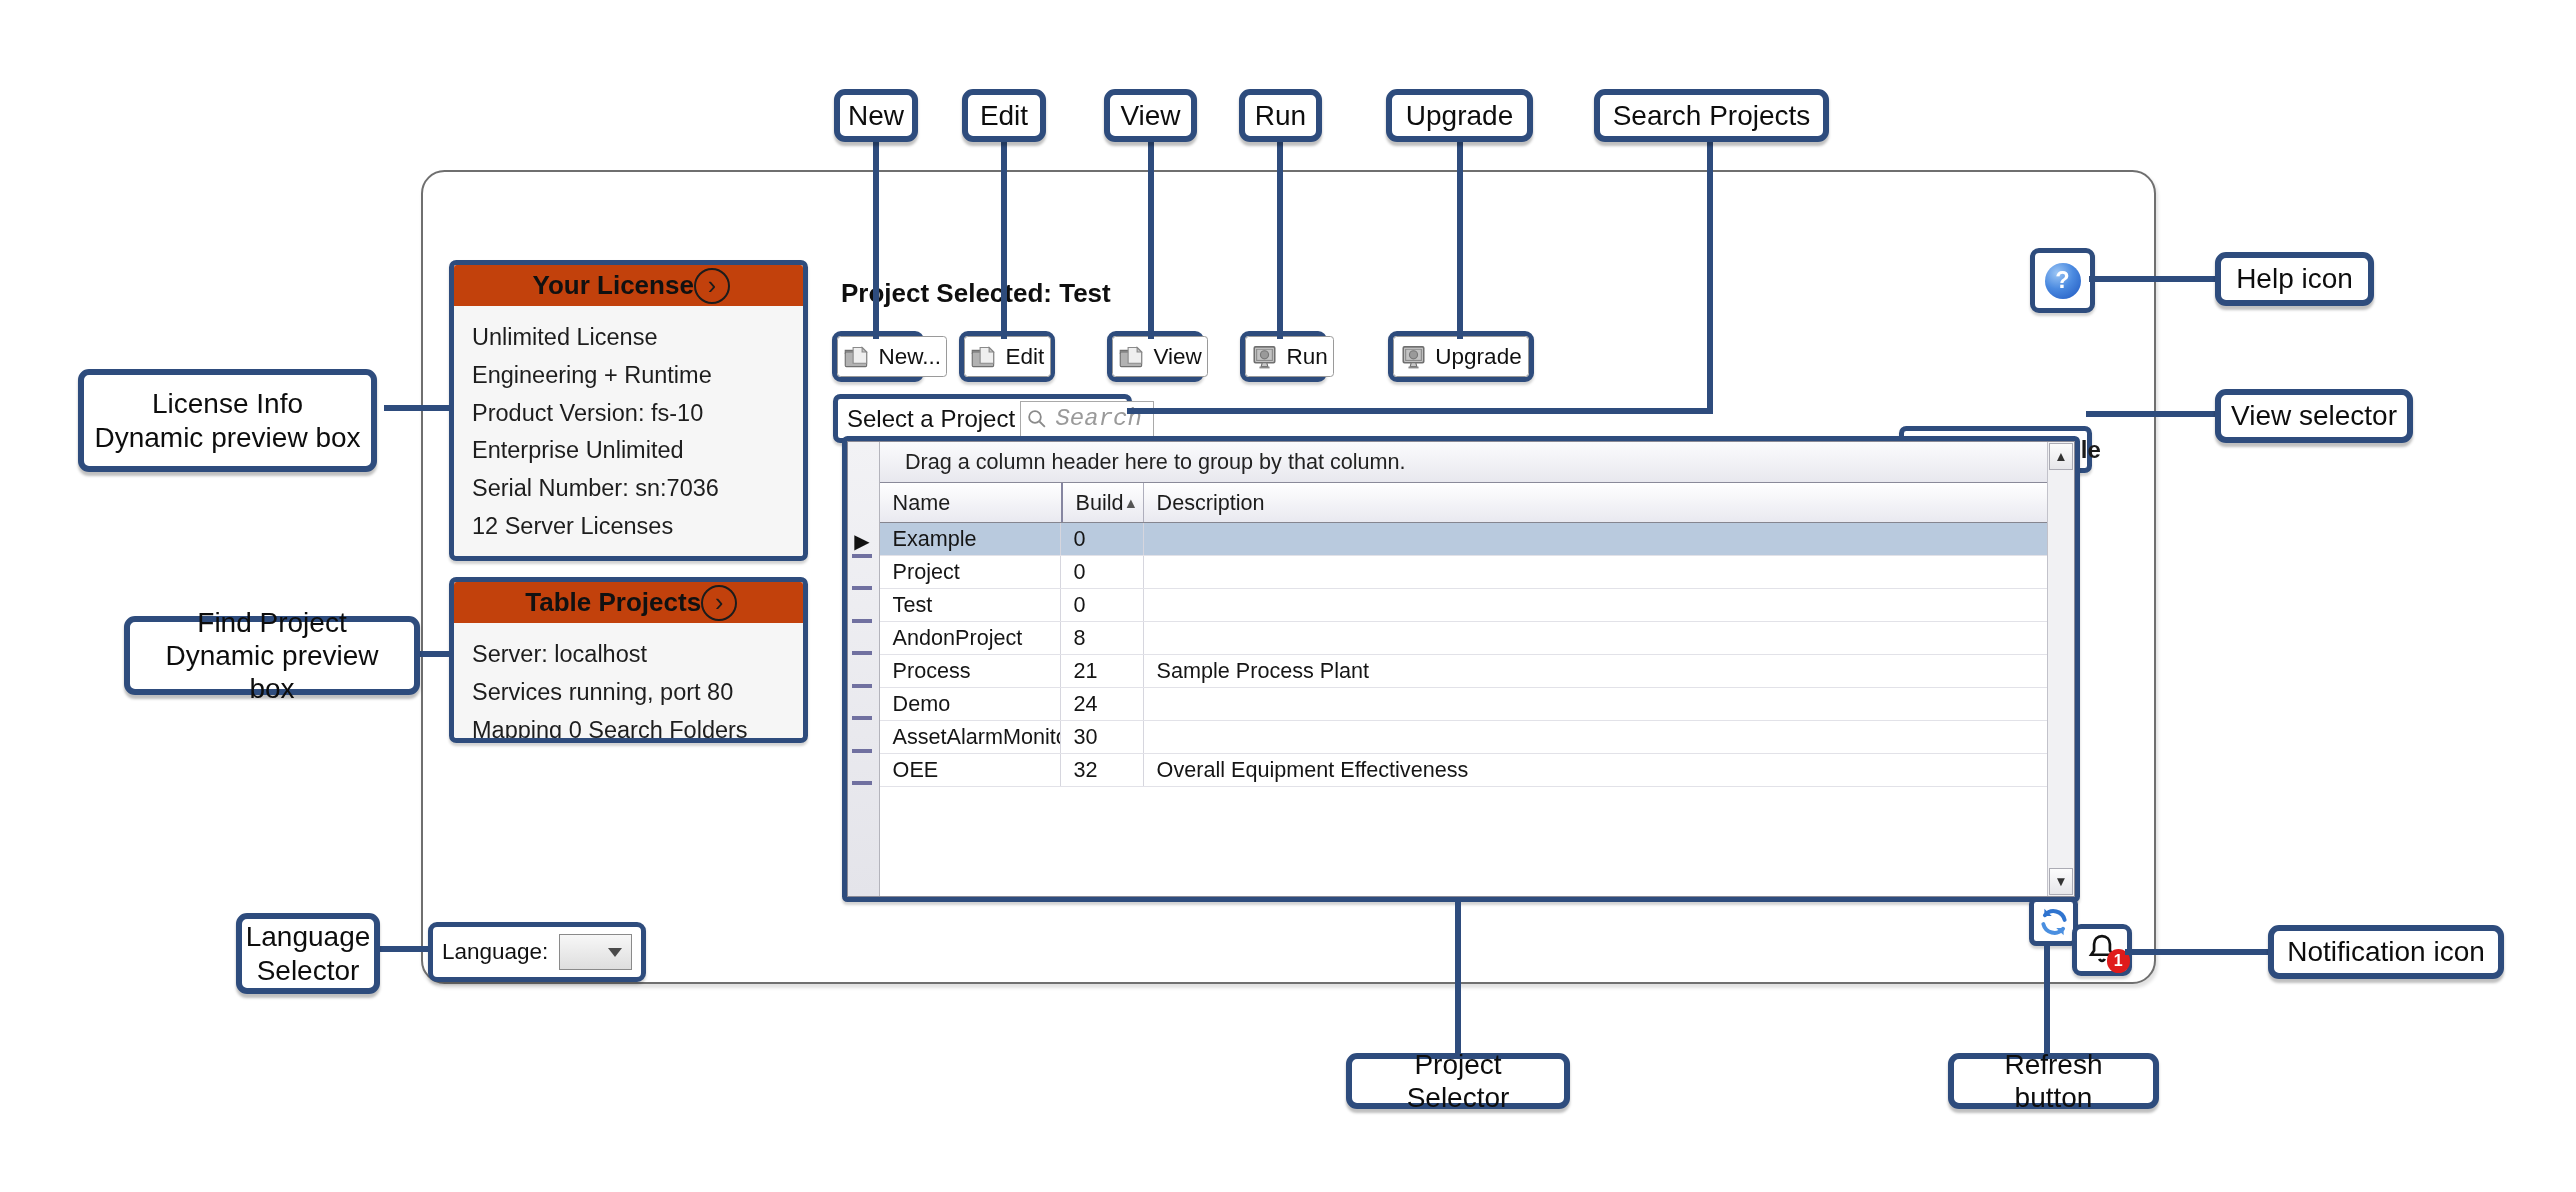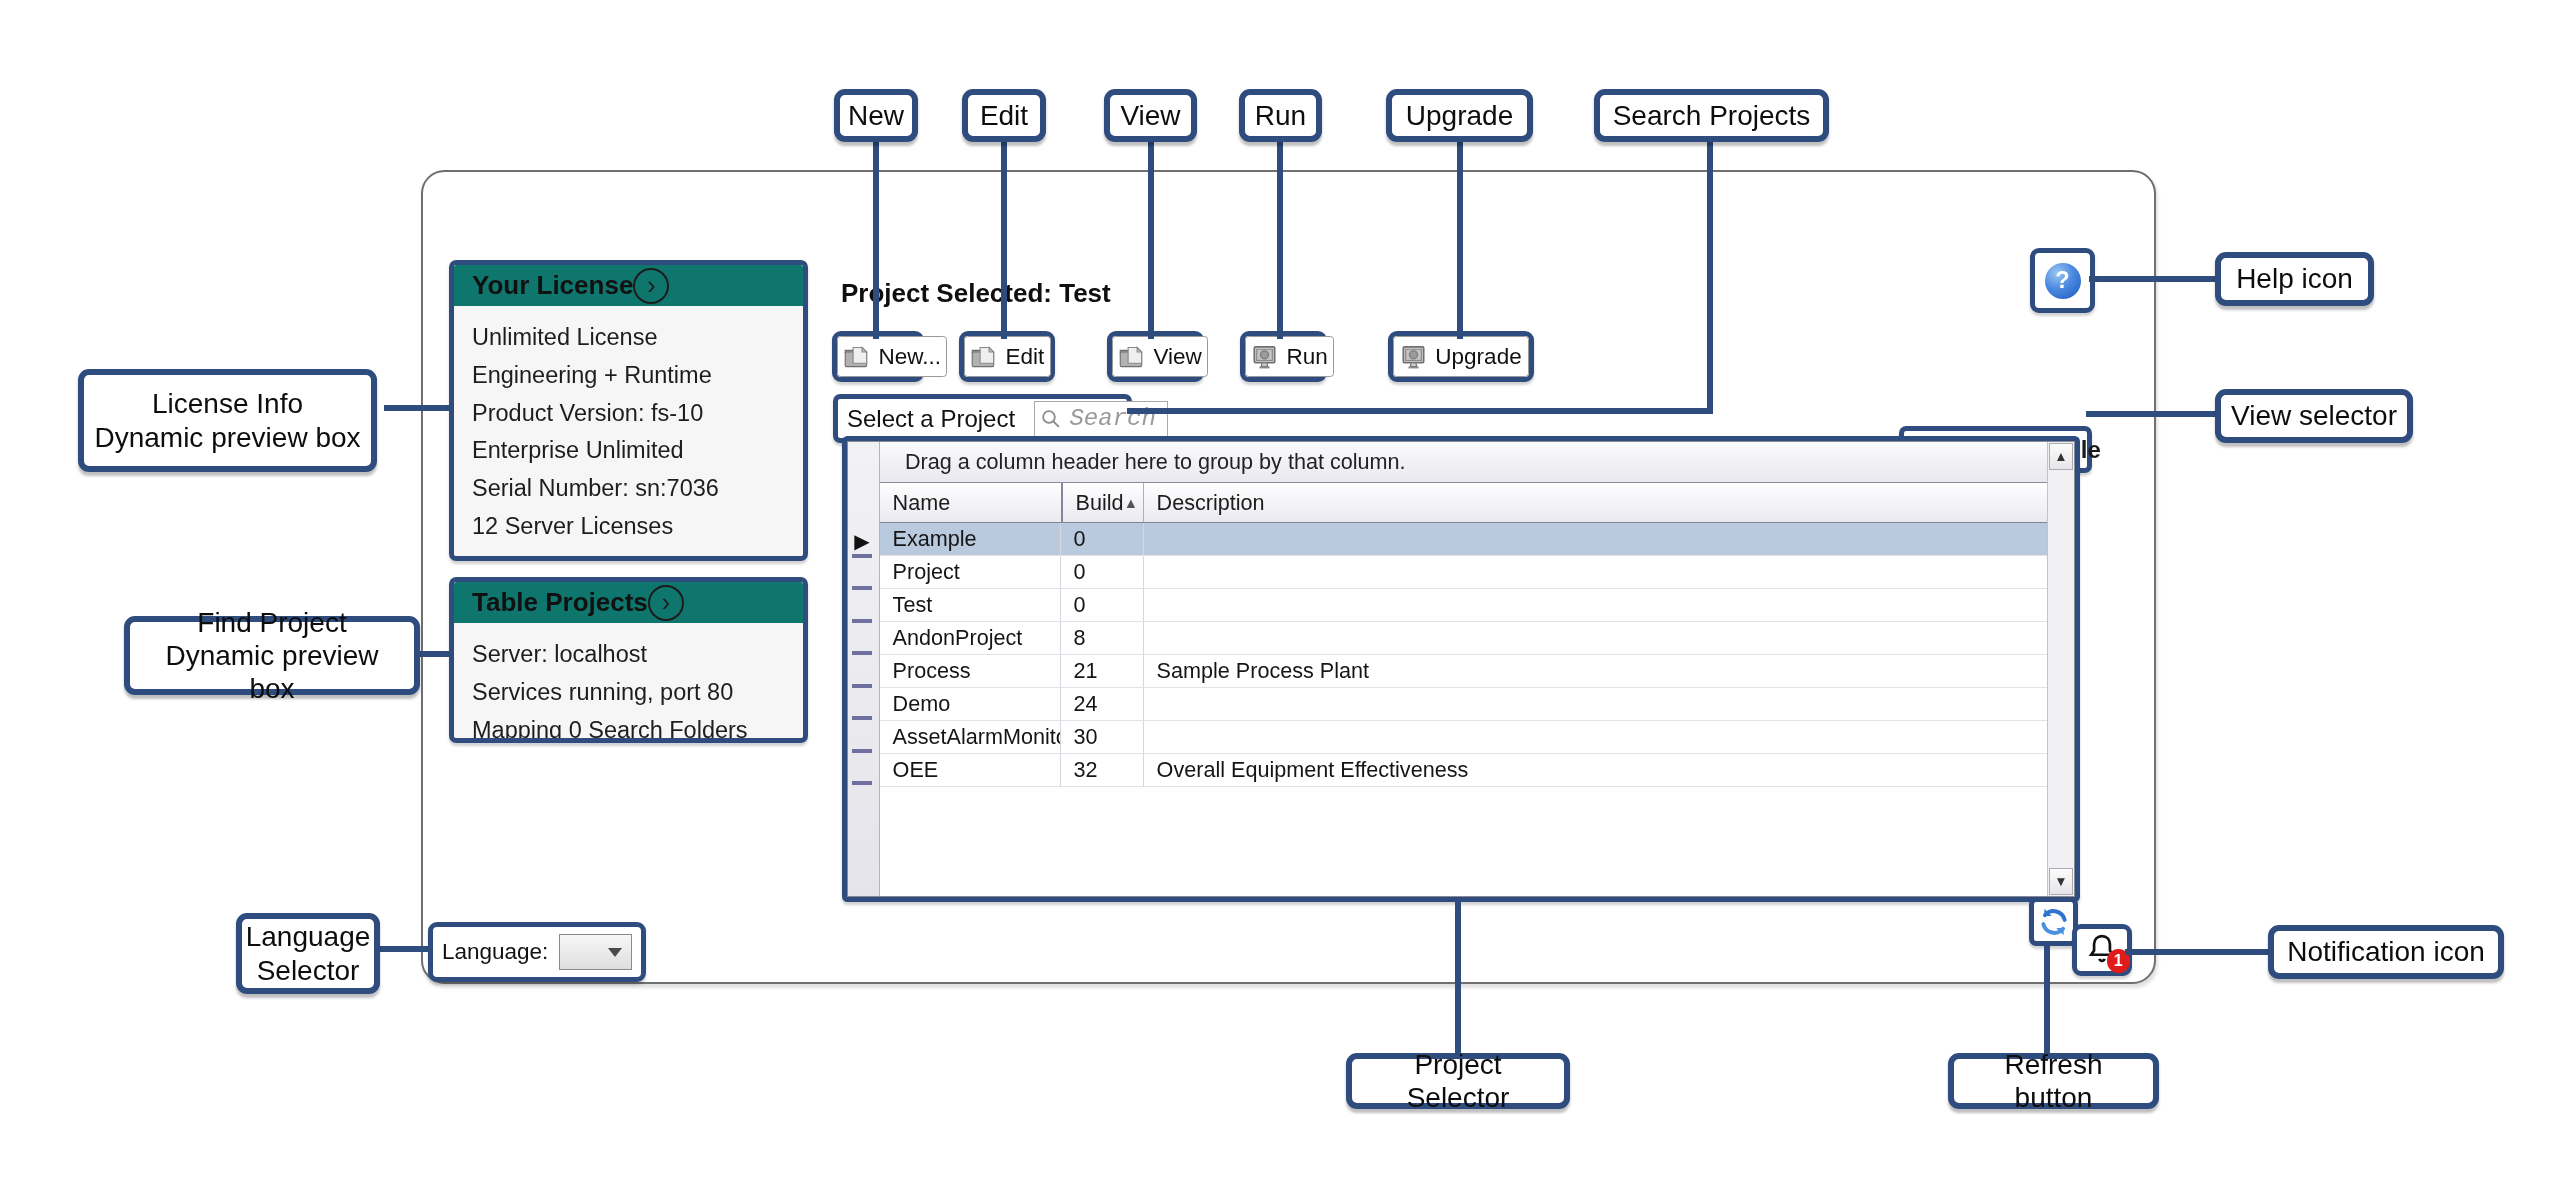--- a/index.html
+++ b/index.html
@@ -17,38 +17,38 @@
       background:#fff;box-sizing:border-box;display:flex;align-items:center;
       box-shadow:0 2.7px 2.7px rgba(0,0,0,.18);}
 
   
   .window{position:absolute;left:421px;top:170px;width:1731px;height:810px;
           background:#fff;border:2.7px solid #6f6f6f;border-radius:23.5px;z-index:1;
           box-shadow:1.8px 3.6px 3.6px rgba(0,0,0,.12);}
 
   
   .panel{flex:1;height:100%;display:flex;flex-direction:column;background:#f6f6f6;overflow:hidden;border-radius:2.7px;}
-  .panel-header{height:41px;flex:0 0 41px;background:#0f766e;display:flex;align-items:center;
-                justify-content:flex-start;padding:0 12.6px 0 18px;}
+  .panel-header{height:41px;flex:0 0 41px;background:#c2410c;display:flex;align-items:center;
+                justify-content:center;padding:0 12.6px 0 18px;}
   .panel-title{font-weight:bold;font-size:26px;color:#111;}
   .chev-circle{width:32px;height:32px;border:2.7px solid #1c1c1c;border-radius:50%;
                display:flex;align-items:center;justify-content:center;
                font-size:25px;color:#1c1c1c;line-height:1;background:transparent;}
   .panel-body{padding:12.6px 18px 9px 18px;display:flex;flex-direction:column;}
   .pline{font-size:23.5px;color:#1d1d1d;margin:5.4px 0;}
 
   
   .heading{position:absolute;left:841px;top:278px;font-size:26px;font-weight:bold;color:#0f0f0f;z-index:2;}
   .tb-btn{flex:1;height:100%;background:#fff;border:1.8px solid #9a9a9a;border-radius:3.6px;
           display:flex;align-items:center;justify-content:center;gap:8px;font-size:22.5px;color:#111;
           font-family:"Liberation Sans",sans-serif;cursor:pointer;padding:0 5.4px;}
   .tb-btn svg{flex:0 0 auto;}
 
   
-  .search-wrap{gap:19px;padding:0 7.2px 0 9px;}
+  .search-wrap{gap:5px;padding:0 7.2px 0 9px;}
   .search-label{font-size:24px;color:#111;white-space:nowrap;}
   .search-field{flex:1;height:34px;border:1.8px solid #a9a9a9;background:#fff;display:flex;
                 align-items:center;padding:0 5.4px;gap:5.4px;}
   .search-field input{border:none;outline:none;width:90px;font-size:24px;
                       font-family:Liberation Mono, monospace;color:#8b5cf6;background:transparent;}
   .search-field input::placeholder{font-style:italic;color:#9a9a9a;}
 
   
   .viewsel{justify-content:center;gap:9px;font-size:24px;color:#1a1a1a;margin-top:36px;}
   .vmode{font-style:italic;cursor:pointer;}

